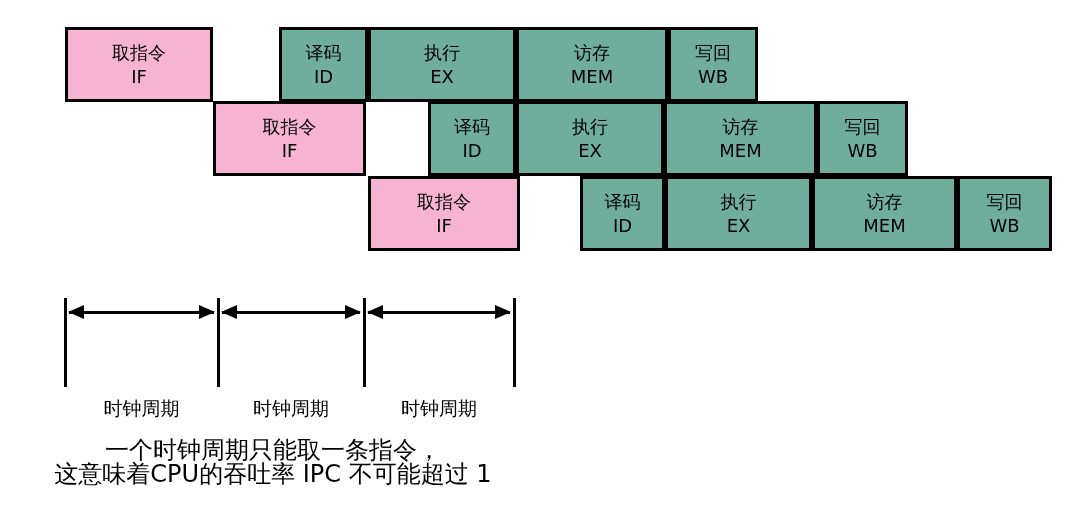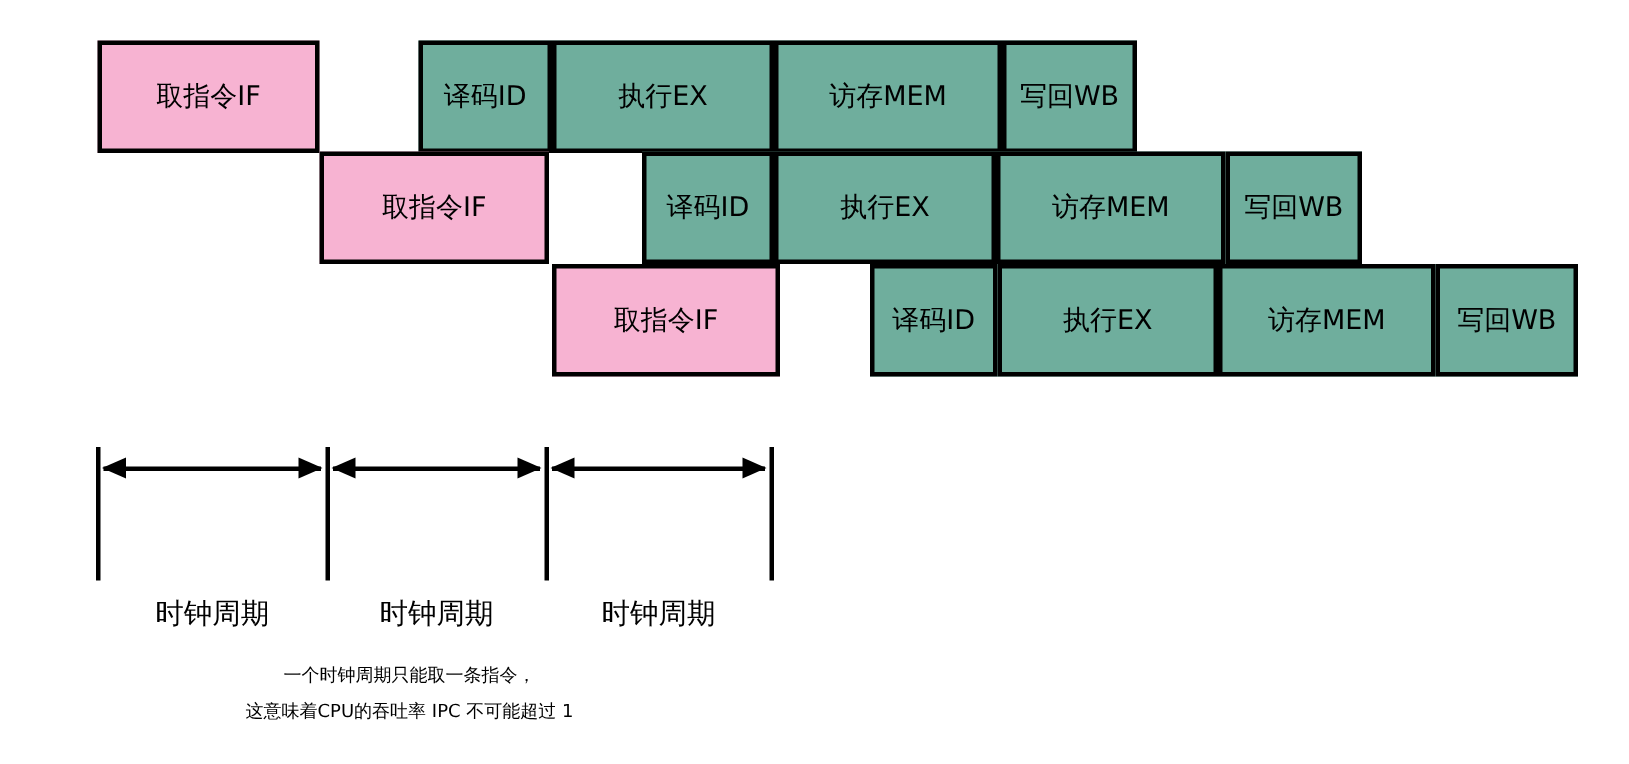--- a/index.html
+++ b/index.html
@@ -7,21 +7,21 @@
   body {
     width: 1086px; height: 509px;
     font-family: "DejaVu Sans", "Liberation Sans", sans-serif;
   }
   #canvas {
     position: relative; width: 1086px; height: 509px; overflow: hidden;
   }
   .stage-box {
     position: absolute;
     border: 3px solid #000;
-    display: flex; flex-direction: row;
+    display: flex; flex-direction: column;
     align-items: center; justify-content: center;
     text-align: center;
     font-size: 18px; line-height: 24px; color: #000;
     white-space: nowrap;
   }
   .tick { position: absolute; width: 3px; }
   .arrow-line { position: absolute; height: 3px; }
   .ah {
     position: absolute; width: 0; height: 0;
     border-top: 7px solid transparent;
@@ -29,21 +29,21 @@
   }
   .cycle-label {
     position: absolute;
     font-size: 19px; color: #000;
     transform: translateX(-50%);
     white-space: nowrap;
     margin-top: 25px;
   }
   .caption {
     position: absolute; left: 0; top: 438px; width: 546px;
-    text-align: center; font-size: 12px; line-height: 24px; color: #000;
+    text-align: center; font-size: 24px; line-height: 24px; color: #000;
   }
 </style>
 </head>
 <body>
 
 <div id="canvas" style="background: rgb(255, 255, 255);">
   <div id="pipeline">
       <div class="stage-box" style="left: 65px; top: 27px; width: 148px; height: 75px; background: rgb(247, 179, 210); border-color: rgb(0, 0, 0); color: rgb(0, 0, 0);">
         <div>取指令</div>
         <div>IF</div>

